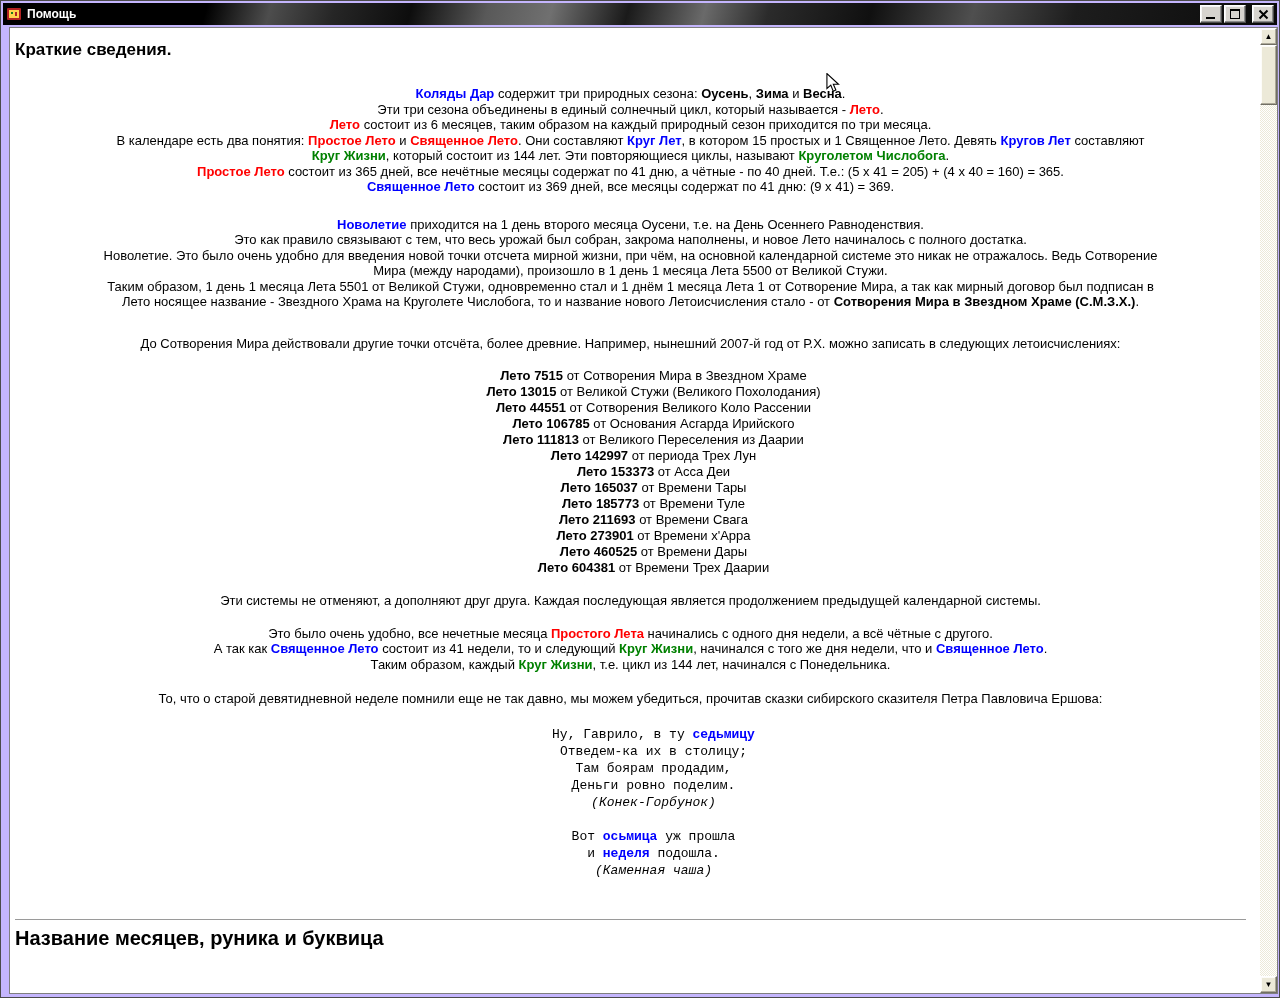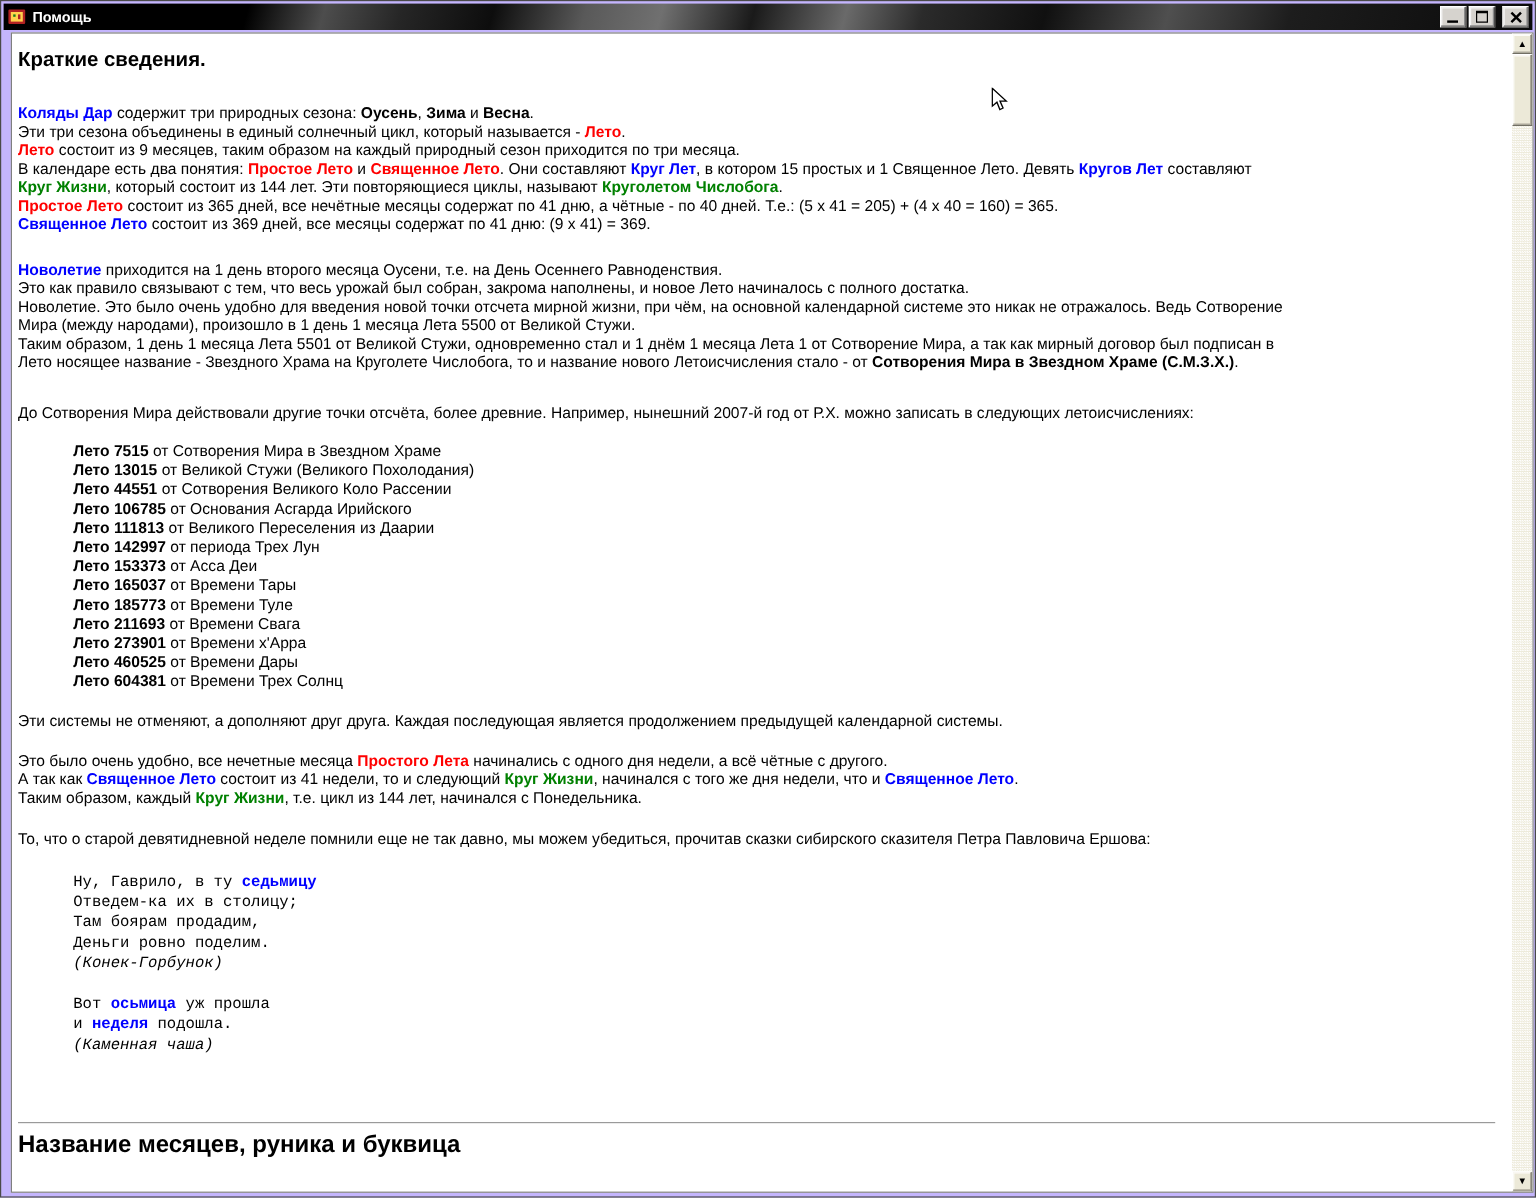--- a/index.html
+++ b/index.html
@@ -32,36 +32,36 @@
   .g-min { position:absolute; left:5px; bottom:3px; width:9px; height:2px; background:#000; }
   .g-max { position:absolute; left:5px; top:3px; width:10px; height:10px;
     border:1px solid #000; border-top-width:2px; }
   .g-close { position:absolute; left:5px; top:3px; }
 
   
   .client { position:absolute; top:26px; left:8px; right:1px; bottom:3px;
     background:#fff; border:1px solid #7f7f7f; overflow:hidden; }
   .textpane { position:absolute; top:0; left:0; right:17px; bottom:0;
     overflow:hidden; padding:12px 14px 0 5px; font-size:13px; color:#000; }
-  .line { line-height:15.5px; }
+  .line { line-height:15.5px;text-align:center; }
   .era .line { line-height:16px; }
   .indent { padding-left:46px; }
   .mono { font-family:"Liberation Mono","DejaVu Sans Mono",monospace;
           line-height:17px; font-size:13px; }
   .b  { font-weight:bold; }
   .r  { color:#ff0000; font-weight:bold; }
   .bl { color:#0000ff; font-weight:bold; }
   .g  { color:#008000; font-weight:bold; }
   .i  { font-style:italic; }
   .h1 { font-size:17px; font-weight:bold; line-height:20px; margin-bottom:26px; }
   .h2 { font-size:20px; font-weight:bold; line-height:24px; }
   .rule { border:none; border-top:1px solid #9a9a9a; margin:0 0 6px 0; }
   .mb17 { margin-bottom:17px; } .mb19 { margin-bottom:19px; }
   .mb22 { margin-bottom:22px; } .mb26 { margin-bottom:26px; }
-  .mb40 { margin-bottom:56px; }
+  .mb40 { margin-bottom:40px; }
 
   
   .scrollbar { position:absolute; top:0; right:0; bottom:0; width:17px;
     background-image:
       conic-gradient(#ffffff 0 25%, #ece9d8 0 50%, #ffffff 0 75%, #ece9d8 0);
     background-size:2px 2px; }
   .sb-btn { position:absolute; left:0; width:17px; height:17px; background:#ece9d8;
     border:1px solid; border-color:#ffffff #716f64 #716f64 #ffffff;
     box-shadow: inset -1px -1px 0 #aca899, inset 1px 1px 0 #fdfcf9;
     display:flex; align-items:center; justify-content:center;
@@ -102,21 +102,21 @@
     </div>
   </div>
 
   <div class="client">
 
     <div class="textpane">
       <div class="h1">Краткие сведения.</div>
       <div class="mb22">
           <div class="line"><span class="bl">Коляды Дар</span><span> содержит три природных сезона: </span><span class="b">Оусень</span><span>, </span><span class="b">Зима</span><span> и </span><span class="b">Весна</span><span>.</span></div>
           <div class="line"><span>Эти три сезона объединены в единый солнечный цикл, который называется - </span><span class="r">Лето</span><span>.</span></div>
-          <div class="line"><span class="r">Лето</span><span> состоит из 9 месяцев, таким образом на каждый природный сезон приходится по три месяца.</span></div>
+          <div class="line"><span class="r">Лето</span><span> состоит из 6 месяцев, таким образом на каждый природный сезон приходится по три месяца.</span></div>
           <div class="line"><span>В календаре есть два понятия: </span><span class="r">Простое Лето</span><span> и </span><span class="r">Священное Лето</span><span>. Они составляют </span><span class="bl">Круг Лет</span><span>, в котором 15 простых и 1 Священное Лето. Девять </span><span class="bl">Кругов Лет</span><span> составляют</span></div>
           <div class="line"><span class="g">Круг Жизни</span><span>, который состоит из 144 лет. Эти повторяющиеся циклы, называют </span><span class="g">Круголетом Числобога</span><span>.</span></div>
           <div class="line"><span class="r">Простое Лето</span><span> состоит из 365 дней, все нечётные месяцы содержат по 41 дню, а чётные - по 40 дней. Т.е.: (5 х 41 = 205) + (4 х 40 = 160) = 365.</span></div>
           <div class="line"><span class="bl">Священное Лето</span><span> состоит из 369 дней, все месяцы содержат по 41 дню: (9 х 41) = 369.</span></div>
         </div>
       <div class="mb26">
           <div class="line"><span class="bl">Новолетие</span><span> приходится на 1 день второго месяца Оусени, т.е. на День Осеннего Равноденствия.</span></div>
           <div class="line"><span>Это как правило связывают с тем, что весь урожай был собран, закрома наполнены, и новое Лето начиналось с полного достатка.</span></div>
           <div class="line"><span>Новолетие. Это было очень удобно для введения новой точки отсчета мирной жизни, при чём, на основной календарной системе это никак не отражалось. Ведь Сотворение</span></div>
           <div class="line"><span>Мира (между народами), произошло в 1 день 1 месяца Лета 5500 от Великой Стужи.</span></div>
@@ -132,21 +132,21 @@
           <div class="line indent"><span class="b">Лето 44551</span><span> от Сотворения Великого Коло Рассении</span></div>
           <div class="line indent"><span class="b">Лето 106785</span><span> от Основания Асгарда Ирийского</span></div>
           <div class="line indent"><span class="b">Лето 111813</span><span> от Великого Переселения из Даарии</span></div>
           <div class="line indent"><span class="b">Лето 142997</span><span> от периода Трех Лун</span></div>
           <div class="line indent"><span class="b">Лето 153373</span><span> от Асса Деи</span></div>
           <div class="line indent"><span class="b">Лето 165037</span><span> от Времени Тары</span></div>
           <div class="line indent"><span class="b">Лето 185773</span><span> от Времени Туле</span></div>
           <div class="line indent"><span class="b">Лето 211693</span><span> от Времени Свага</span></div>
           <div class="line indent"><span class="b">Лето 273901</span><span> от Времени х'Арра</span></div>
           <div class="line indent"><span class="b">Лето 460525</span><span> от Времени Дары</span></div>
-          <div class="line indent"><span class="b">Лето 604381</span><span> от Времени Трех Солнц</span></div>
+          <div class="line indent"><span class="b">Лето 604381</span><span> от Времени Трех Даарии</span></div>
         </div>
       <div class="mb17">
           <div class="line"><span>Эти системы не отменяют, а дополняют друг друга. Каждая последующая является продолжением предыдущей календарной системы.</span></div>
         </div>
       <div class="mb19">
           <div class="line"><span>Это было очень удобно, все нечетные месяца </span><span class="r">Простого Лета</span><span> начинались с одного дня недели, а всё чётные с другого.</span></div>
           <div class="line"><span>А так как </span><span class="bl">Священное Лето</span><span> состоит из 41 недели, то и следующий </span><span class="g">Круг Жизни</span><span>, начинался с того же дня недели, что и </span><span class="bl">Священное Лето</span><span>.</span></div>
           <div class="line"><span>Таким образом, каждый </span><span class="g">Круг Жизни</span><span>, т.е. цикл из 144 лет, начинался с Понедельника.</span></div>
         </div>
       <div class="mb19">

